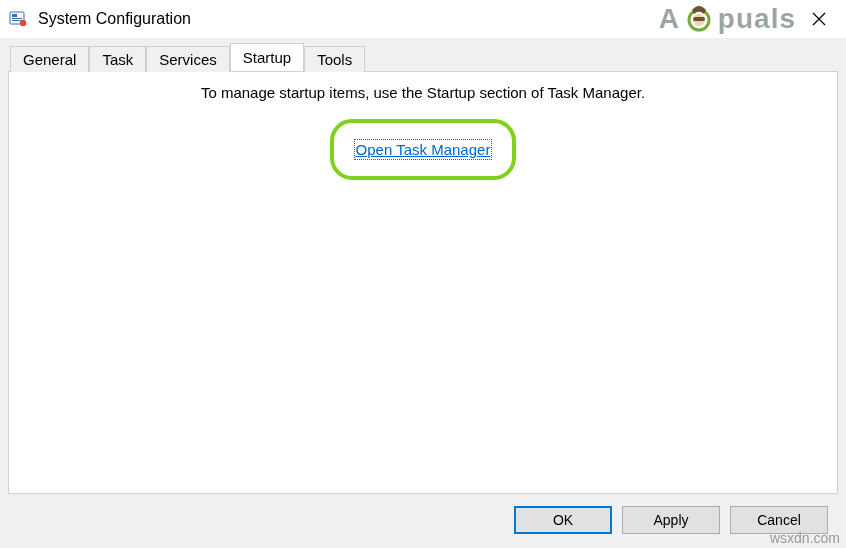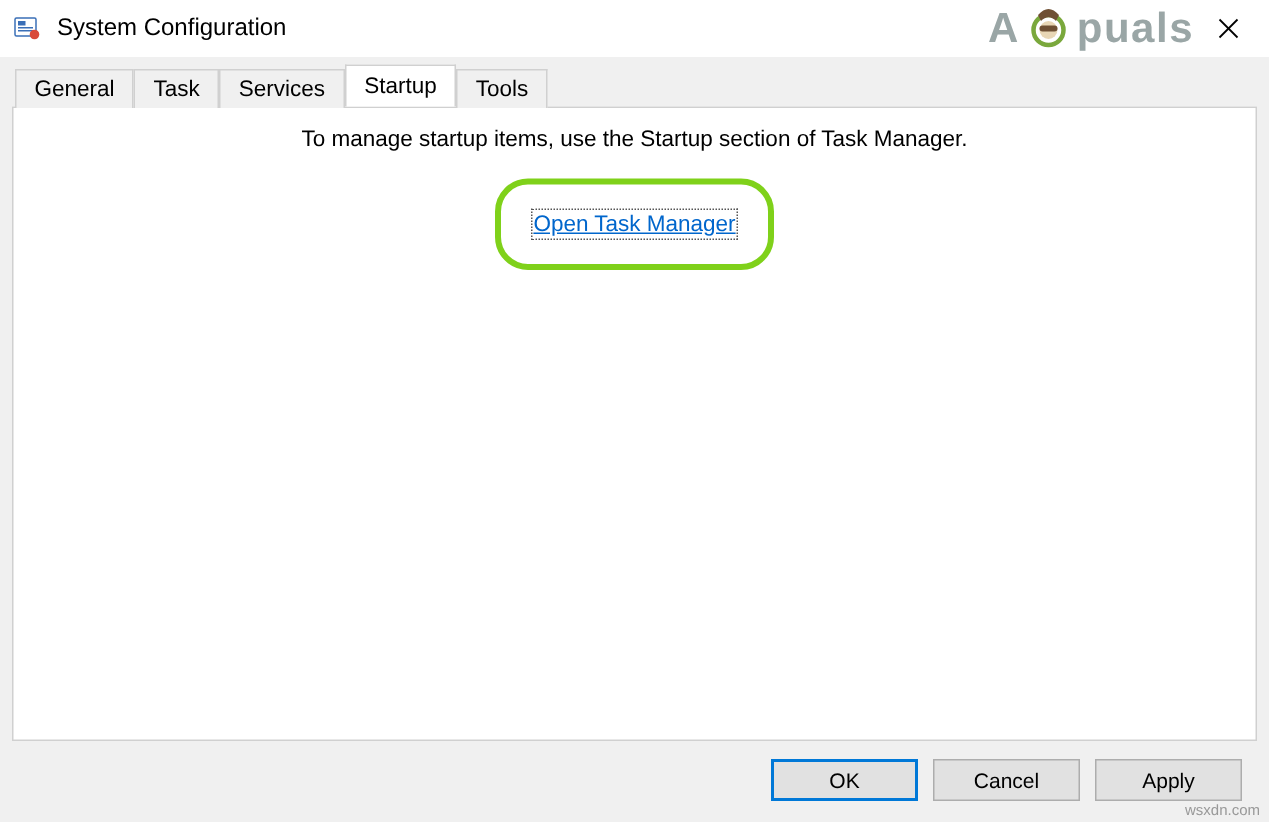--- a/index.html
+++ b/index.html
@@ -164,21 +164,21 @@
       display:inline-block;
       width:34px; height:34px;
       margin: 0 2px;
       position:relative;
       top:-2px;
     }
     .footer-note {
       position: absolute;
       right: 6px;
       bottom: 2px;
-      font-size: 10px;
+      font-size: 14px;
       color: #999;
       font-family: Arial, sans-serif;
     }
   </style>
 </head>
 <body>
 
 <div class="window">
 
   <div class="titlebar">
@@ -211,22 +211,22 @@
 
     <div class="tabpanel">
       <div class="hint">To manage startup items, use the Startup section of Task Manager.</div>
       <div class="highlight-box">
         <span class="link">Open Task Manager</span>
       </div>
     </div>
 
     <div class="button-row">
       <button class="btn default">OK</button>
+      <button class="btn">Apply</button>
       <button class="btn">Cancel</button>
-      <button class="btn">Apply</button>
     </div>
   </div>
 
   <div class="watermark">
     <span>A</span>
     <span class="dude">
       <svg viewBox="0 0 34 34">
         <circle cx="17" cy="20" r="10" fill="none" stroke="#7aa83c" stroke-width="3"></circle>
         <circle cx="17" cy="20" r="6" fill="#e8d6b5"></circle>
         <rect x="11" y="17" width="12" height="4" rx="2" fill="#6f5034"></rect>

